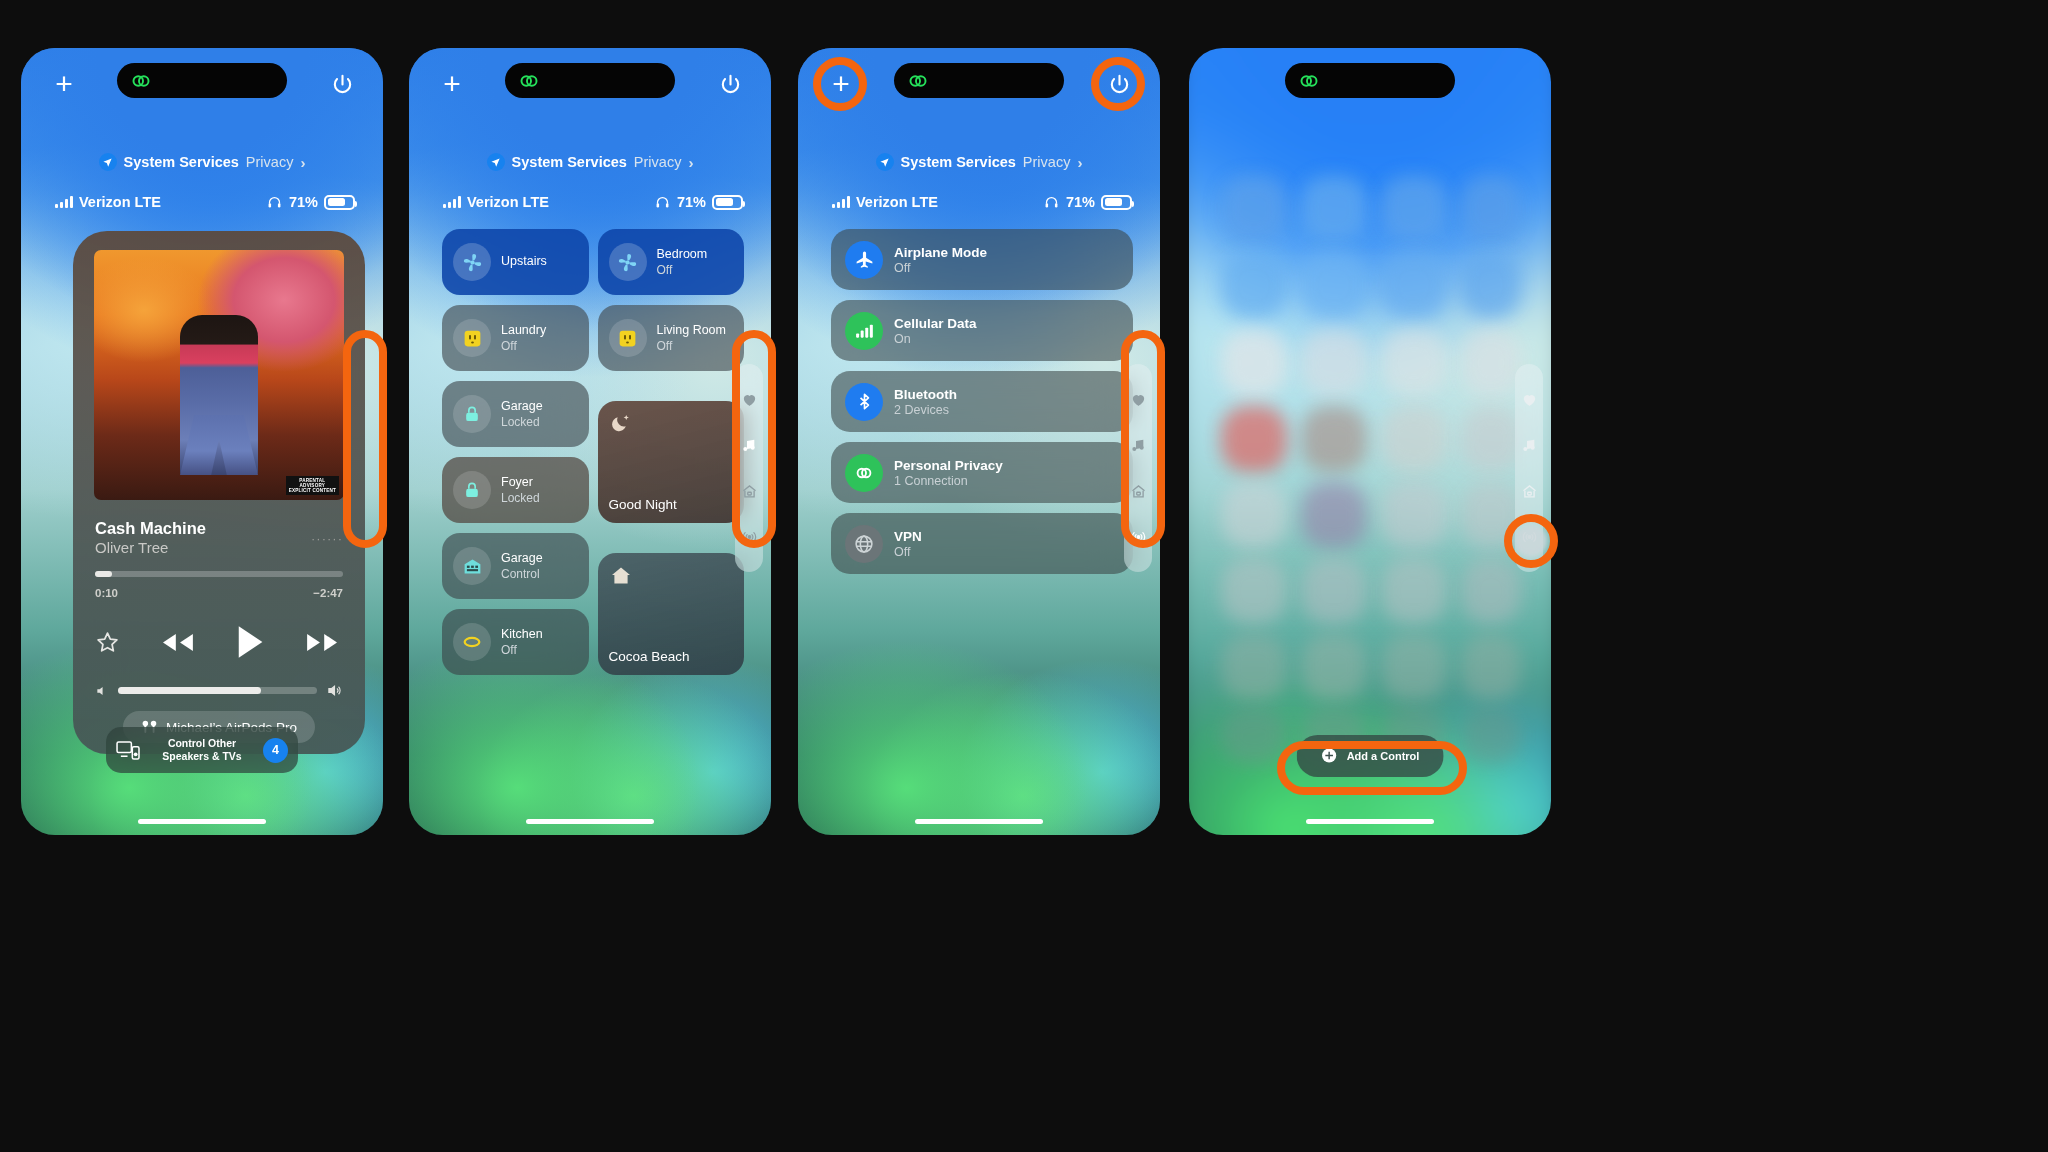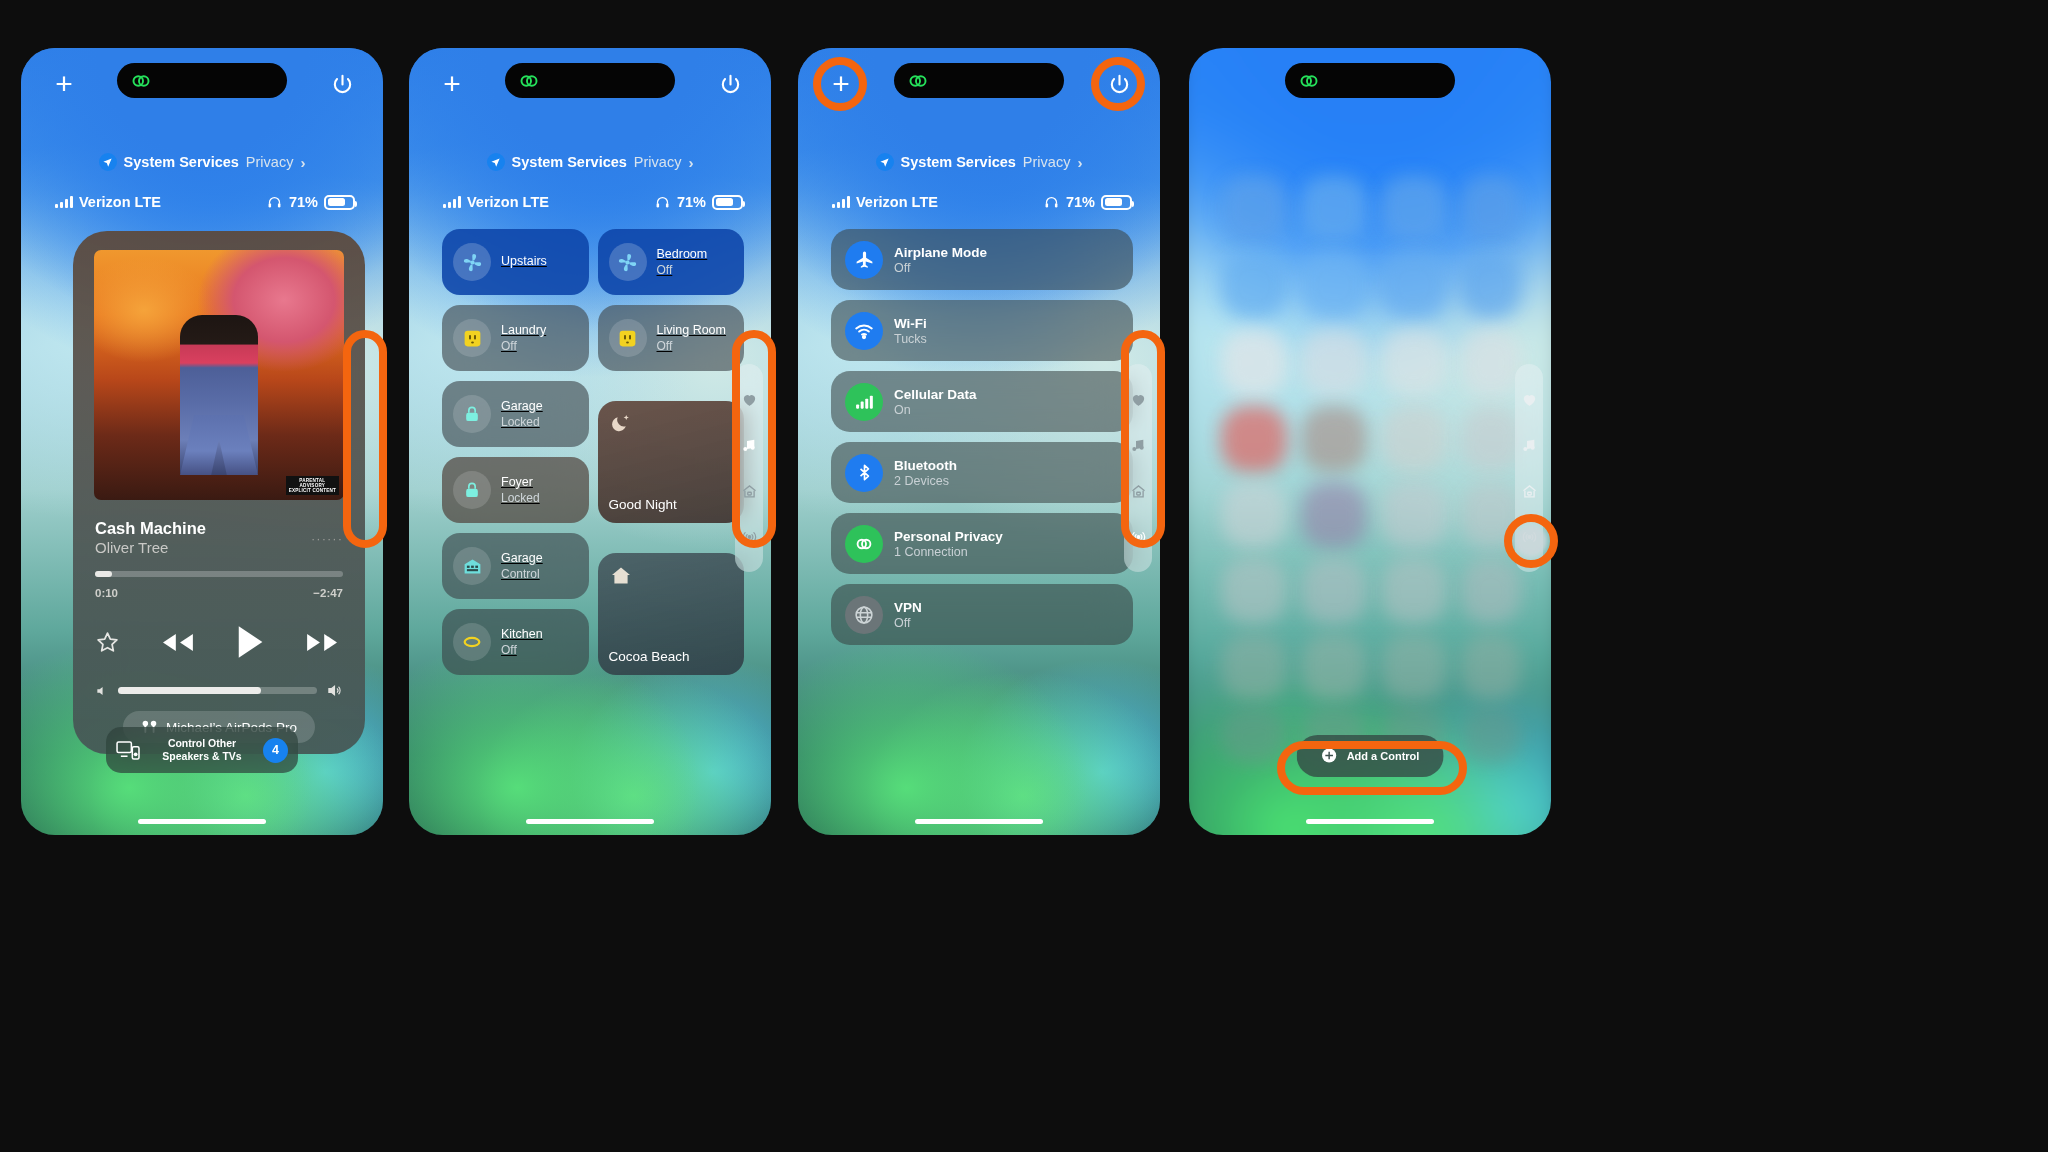--- a/index.html
+++ b/index.html
@@ -154,21 +154,21 @@
     height:66px; border-radius:18px; position:relative;
     display:flex; align-items:center; padding:0 0 0 11px; gap:10px;
     background:rgba(52,62,62,.54); backdrop-filter:blur(20px);
   }
   .tile.on  { background:rgba(13,68,168,.88); }
   .tile.warm{ background:rgba(70,46,38,.62); }
   .tile.cool{ background:rgba(55,60,66,.58); }
   .tico { width:38px; height:38px; border-radius:50%; background:rgba(255,255,255,.15);
           display:flex; align-items:center; justify-content:center; flex:0 0 38px;}
   .tile.on .tico { background:rgba(255,255,255,.20); }
-  .ttext { display:flex; flex-direction:column; gap:2px;text-decoration:underline; }
+  .ttext { display:flex; flex-direction:column; gap:2px; }
   .tname { font-size:12.5px; color:#fff; font-weight:500; }
   .tstate{ font-size:12px; color:#cfd6da; }
 
   .bigtile {
     border-radius:18px; position:relative; padding:11px;
     display:flex; flex-direction:column; justify-content:space-between;
     backdrop-filter:blur(20px);
     margin-top:20px;
   }
   .bigtile .bname { font-size:13.5px; color:#fff; font-weight:500; }
@@ -628,34 +628,20 @@
             <svg width="21" height="21" viewBox="0 0 24 24" fill="#fff">
               <path d="M21 14.5 13.8 10V4.6a1.8 1.8 0 0 0-3.6 0V10L3 14.5v2l7.2-2.2v4.1l-2.4 1.6v1.5l4-1.1 4 1.1V20l-2.4-1.6v-4.1L21 16.5z"></path>
             </svg>
           </span>
         <span class="ctext">
             <span class="cname">Airplane Mode</span>
             <span class="cstate">Off</span>
           </span>
       </div>
       <div class="crow">
-        <span class="cico" style="background:#1f7cf0">
-            <svg width="22" height="22" viewBox="0 0 24 24" fill="none" stroke="#fff" stroke-width="2.1" stroke-linecap="round">
-              <path d="M3.5 9.2a13 13 0 0 1 17 0"></path>
-              <path d="M6.7 12.6a8.4 8.4 0 0 1 10.6 0"></path>
-              <path d="M9.8 15.9a4 4 0 0 1 4.4 0"></path>
-              <circle cx="12" cy="18.6" r="1.3" fill="#fff"></circle>
-            </svg>
-          </span>
-        <span class="ctext">
-            <span class="cname">Wi-Fi</span>
-            <span class="cstate">Tucks</span>
-          </span>
-      </div>
-      <div class="crow">
         <span class="cico" style="background:#2ec25a">
             <svg width="20" height="20" viewBox="0 0 24 24" fill="#fff">
               <rect x="2.5" y="15" width="3.6" height="5" rx="1"></rect>
               <rect x="8" y="11.5" width="3.6" height="8.5" rx="1"></rect>
               <rect x="13.5" y="8" width="3.6" height="12" rx="1"></rect>
               <rect x="19" y="4.5" width="3.6" height="15.5" rx="1"></rect>
             </svg>
           </span>
         <span class="ctext">
             <span class="cname">Cellular Data</span>

